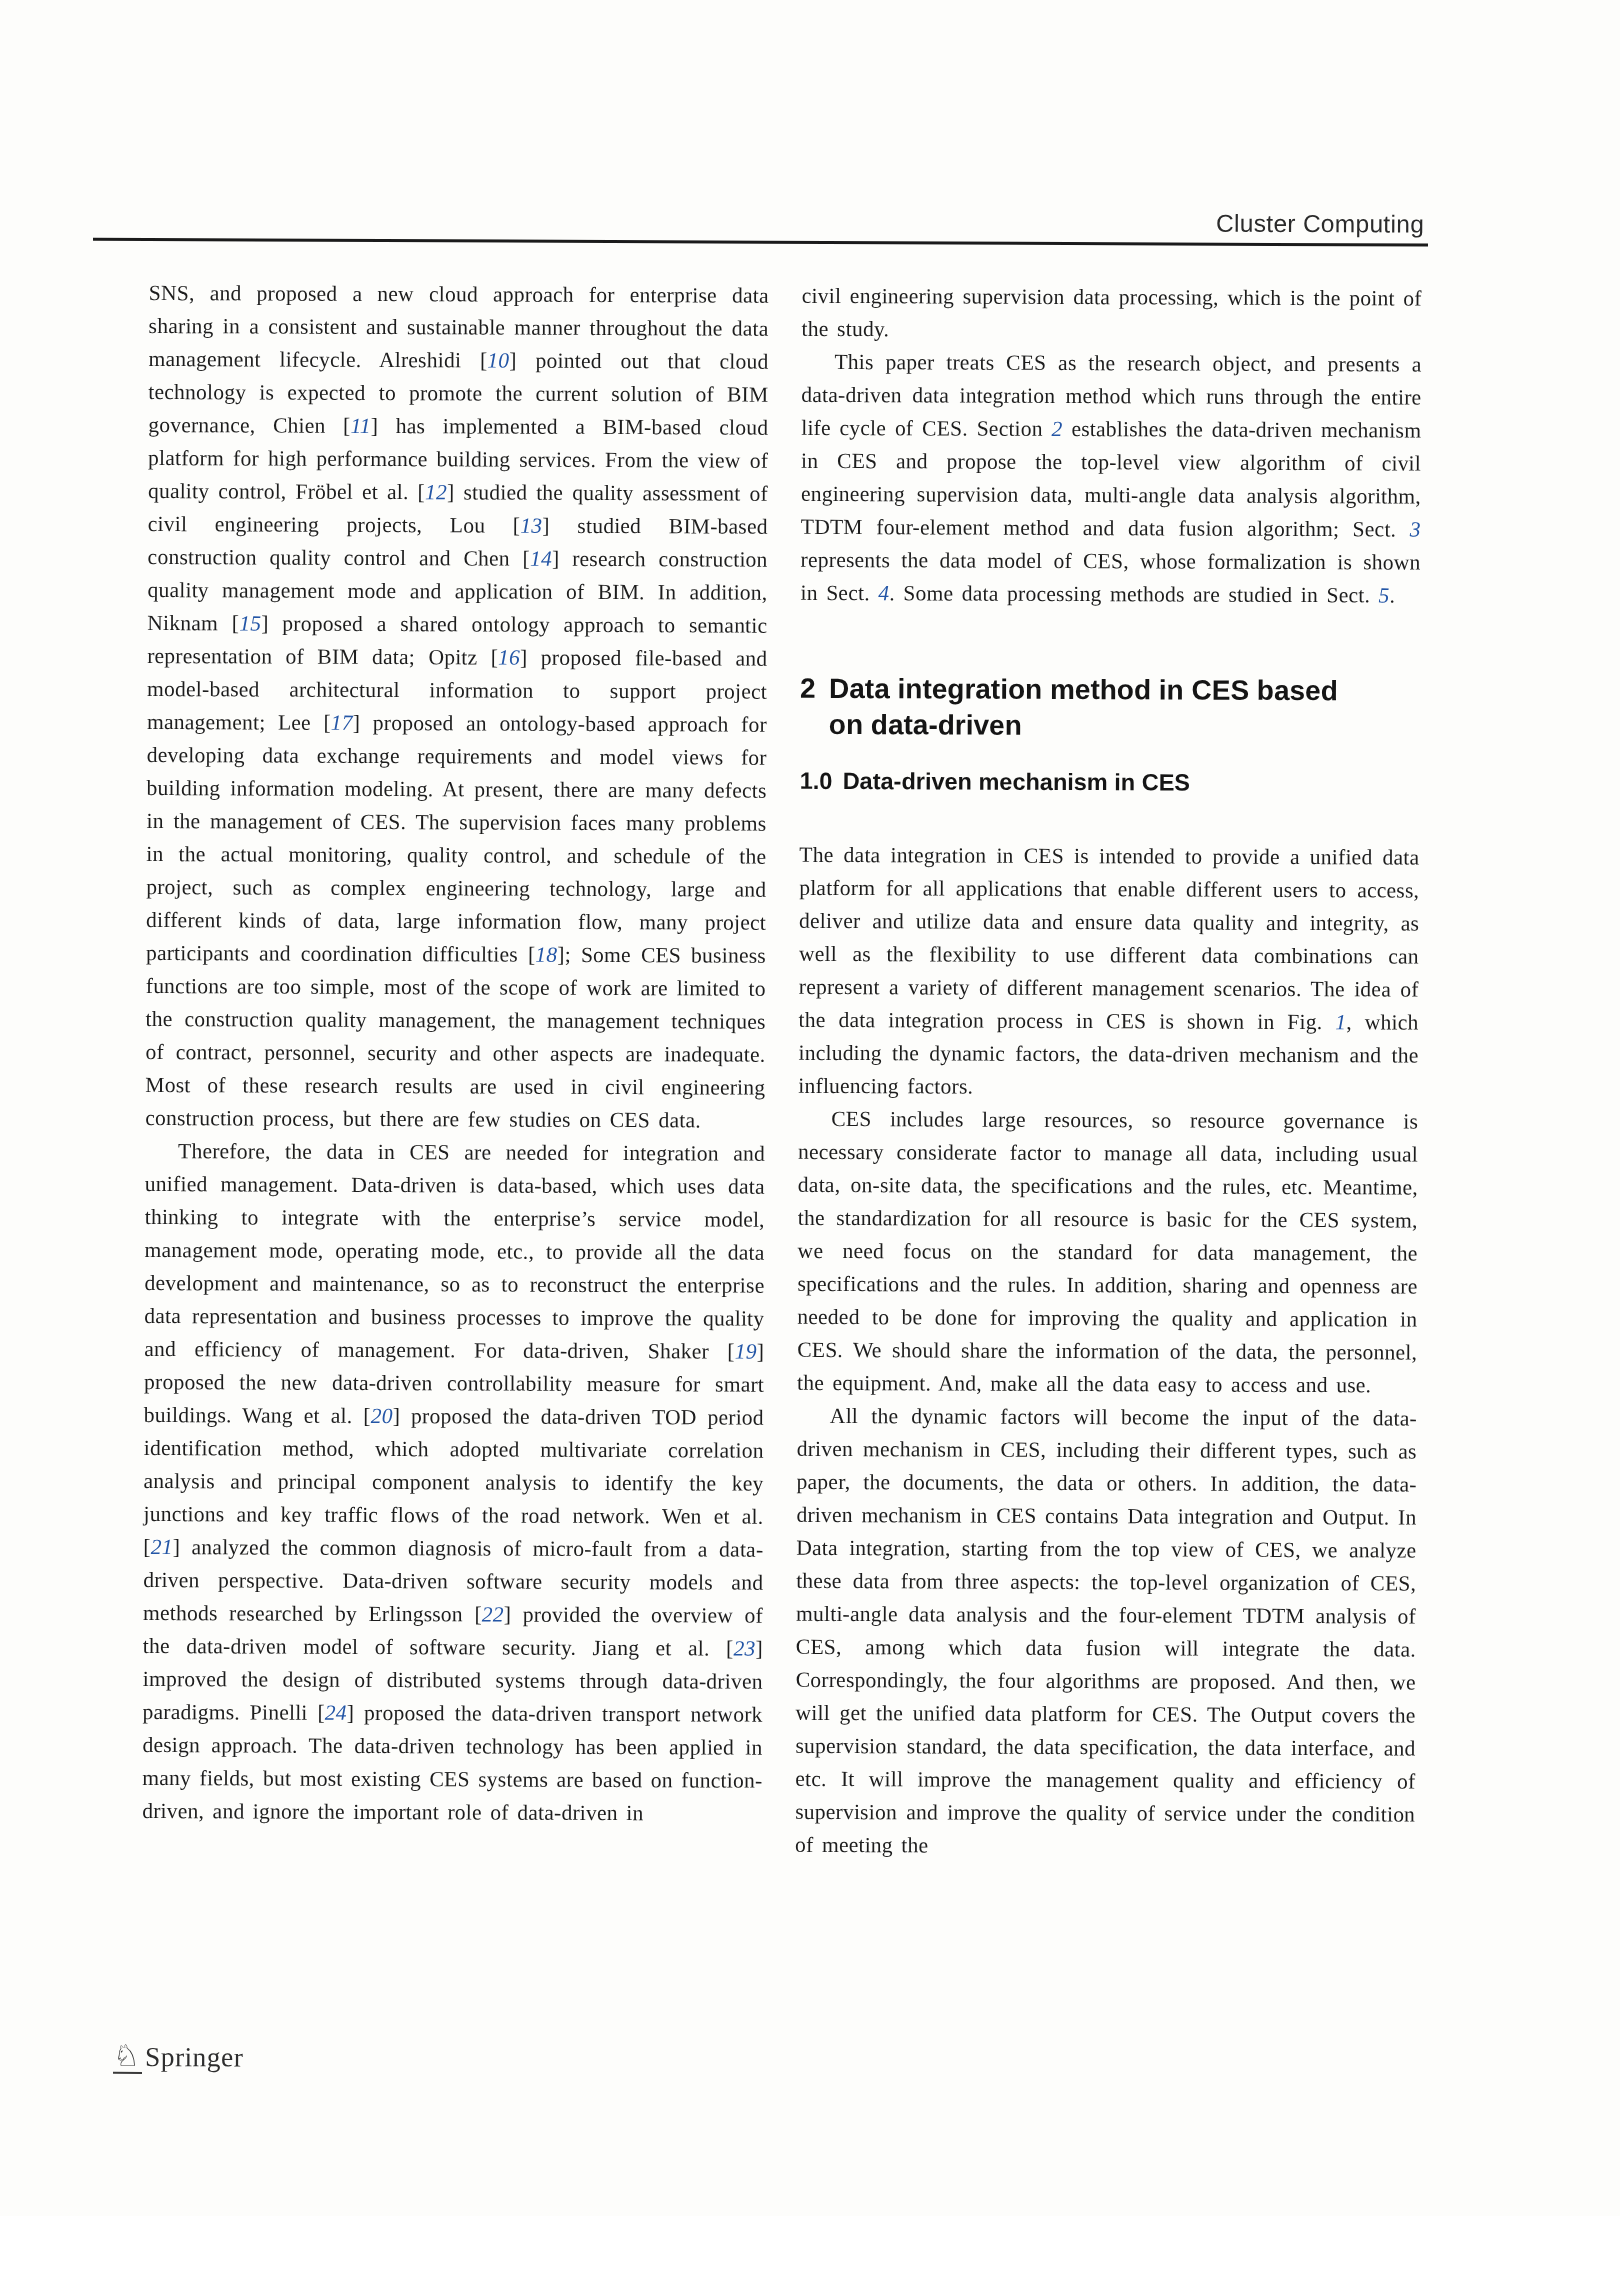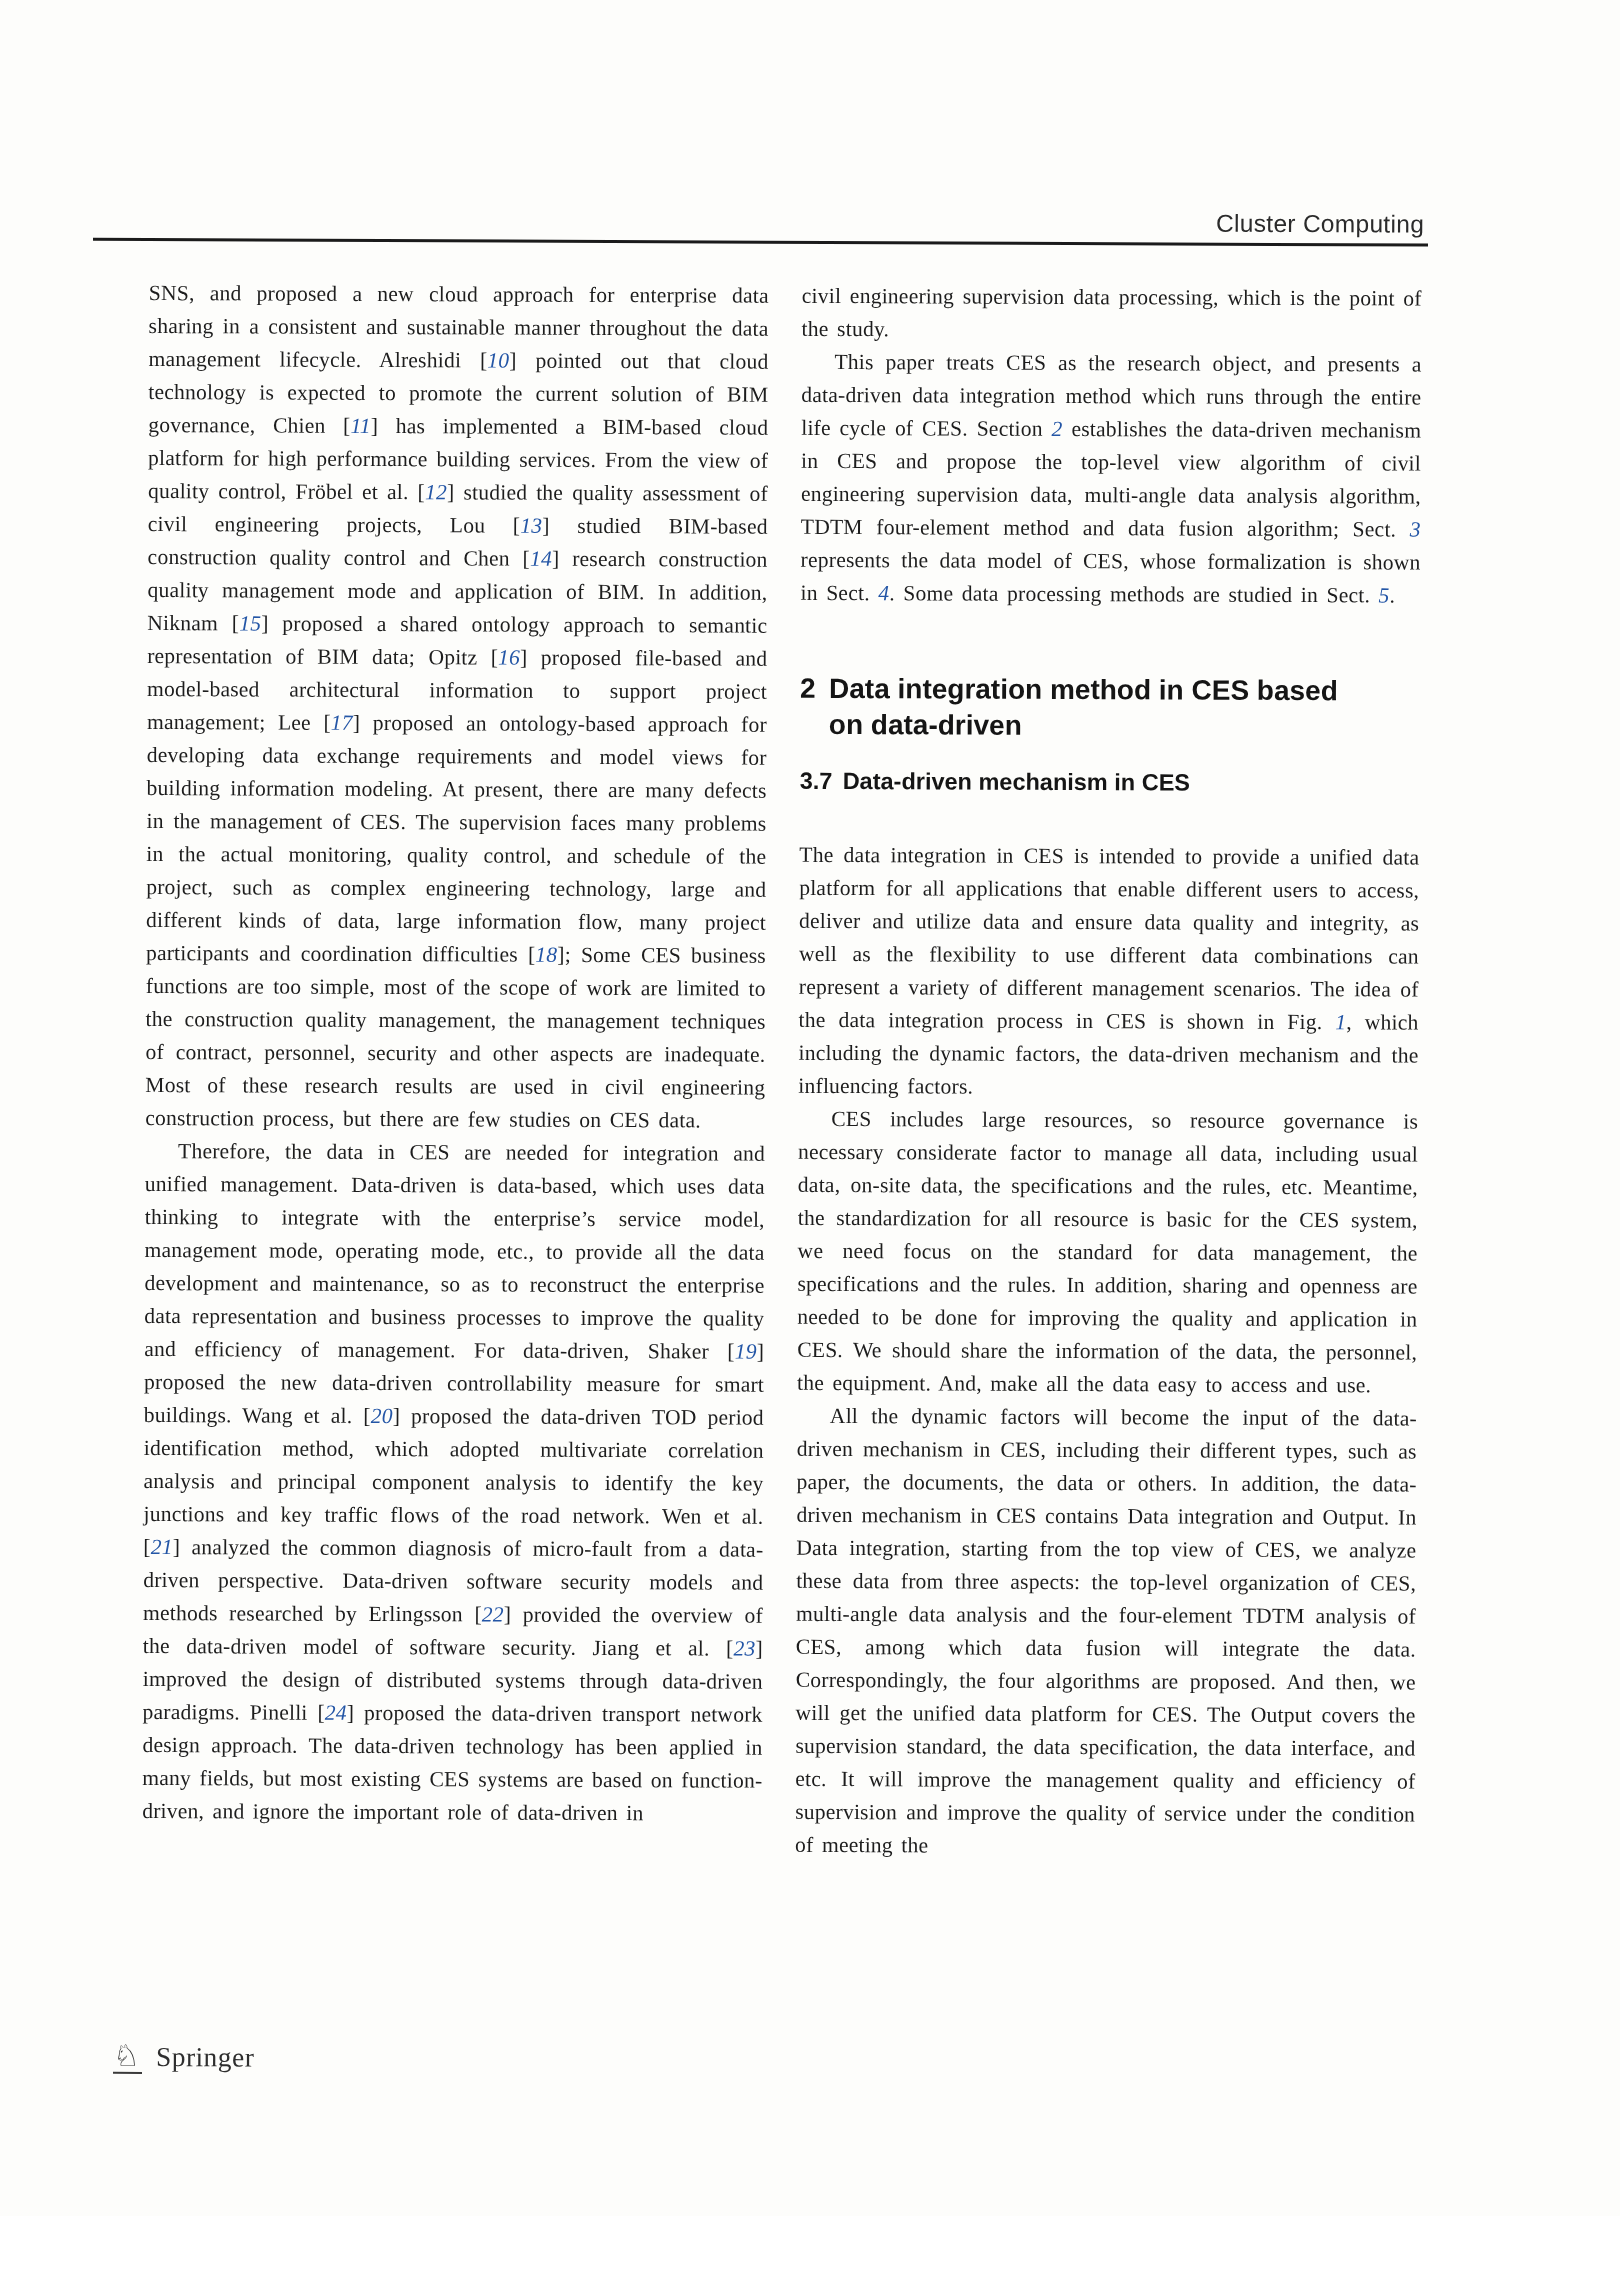--- a/index.html
+++ b/index.html
@@ -80,21 +80,21 @@
   }
   .knight{
     font-family:"DejaVu Sans",sans-serif;
     font-size:30px;line-height:30px;
     border-bottom:2px solid #3a3a3a;
     padding:0 2px 1px 0;
     color:#333;
   }
   .publisher{
     font-size:27.4px;line-height:33px;
-    margin-left:14px;
+    margin-left:3px;
     letter-spacing:0.5px;
   }
 </style>
 </head>
 <body>
 
 <div class="page">
   <div class="scan">
 
     <div class="journal-header">Cluster Computing</div>
@@ -116,21 +116,21 @@
 
       <h2 class="sec-h2">
         <span class="num">2</span>
         <span>
           <span>Data integration method in CES based</span><br>
           <span>on data-driven</span>
         </span>
       </h2>
 
       <h3 class="sec-h3">
-        <span class="num">3.7</span>
+        <span class="num">1.0</span>
         <span>Data-driven mechanism in CES</span>
       </h3>
 
       <div class="body-block">
           <p class="para"><span>The data integration in CES is intended to provide a unified data platform for all applications that enable different users to access, deliver and utilize data and ensure data quality and integrity, as well as the flexibility to use different data combinations can represent a variety of different management scenarios. The idea of the data integration process in CES is shown in Fig. </span><span class="cite">1</span><span>, which including the dynamic factors, the data-driven mechanism and the influencing factors.</span></p>
           <p class="para indent"><span>CES includes large resources, so resource governance is necessary considerate factor to manage all data, including usual data, on-site data, the specifications and the rules, etc. Meantime, the standardization for all resource is basic for the CES system, we need focus on the standard for data management, the specifications and the rules. In addition, sharing and openness are needed to be done for improving the quality and application in CES. We should share the information of the data, the personnel, the equipment. And, make all the data easy to access and use.</span></p>
           <p class="para indent"><span>All the dynamic factors will become the input of the data-driven mechanism in CES, including their different types, such as paper, the documents, the data or others. In addition, the data-driven mechanism in CES contains Data integration and Output. In Data integration, starting from the top view of CES, we analyze these data from three aspects: the top-level organization of CES, multi-angle data analysis and the four-element TDTM analysis of CES, among which data fusion will integrate the data. Correspondingly, the four algorithms are proposed. And then, we will get the unified data platform for CES. The Output covers the supervision standard, the data specification, the data interface, and etc. It will improve the management quality and efficiency of supervision and improve the quality of service under the condition of meeting the</span></p>
         </div>
     </div>
 

